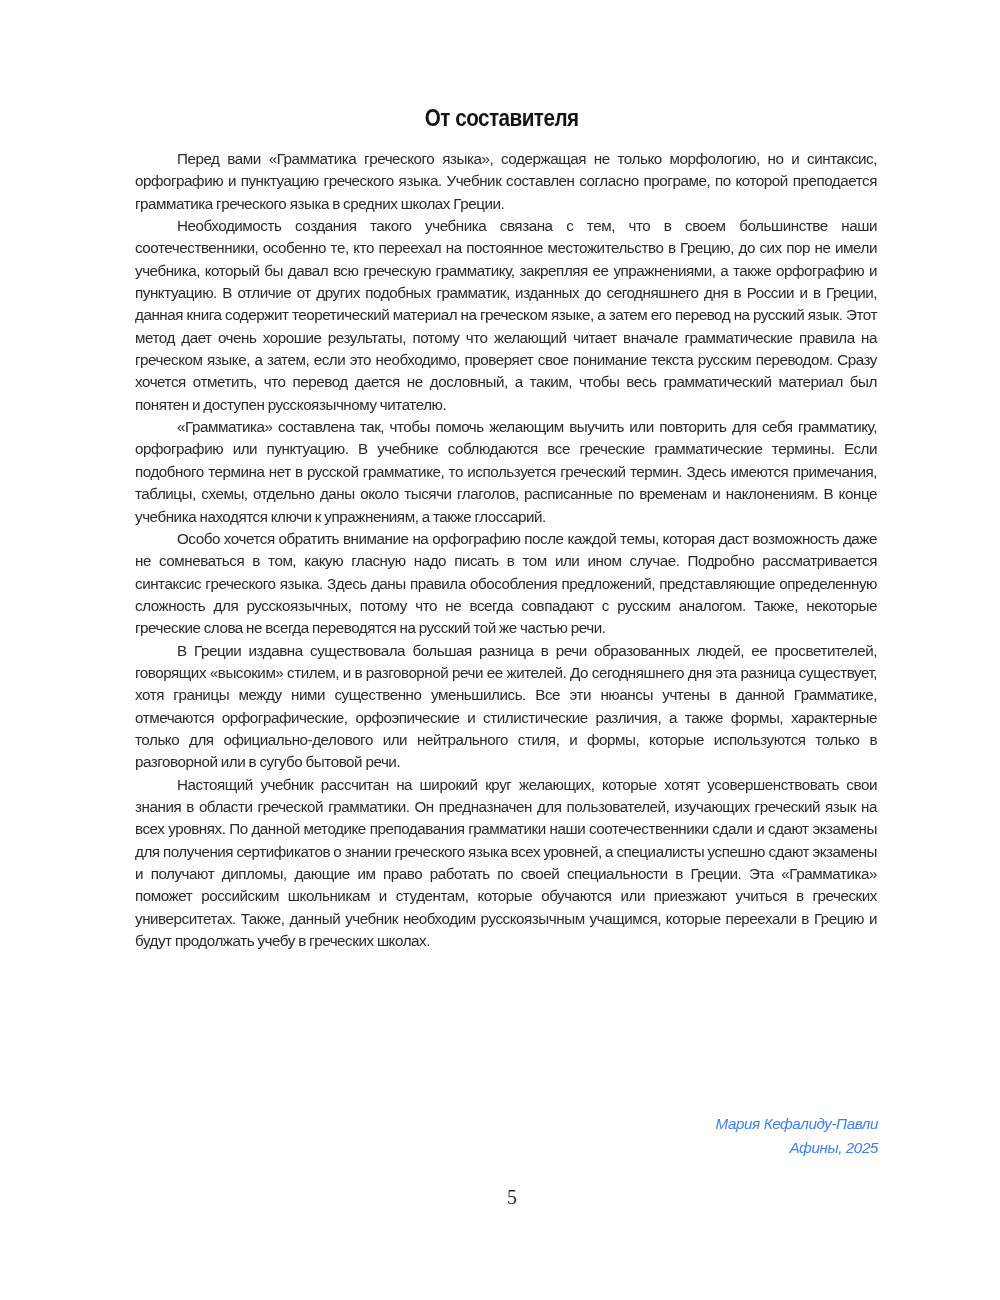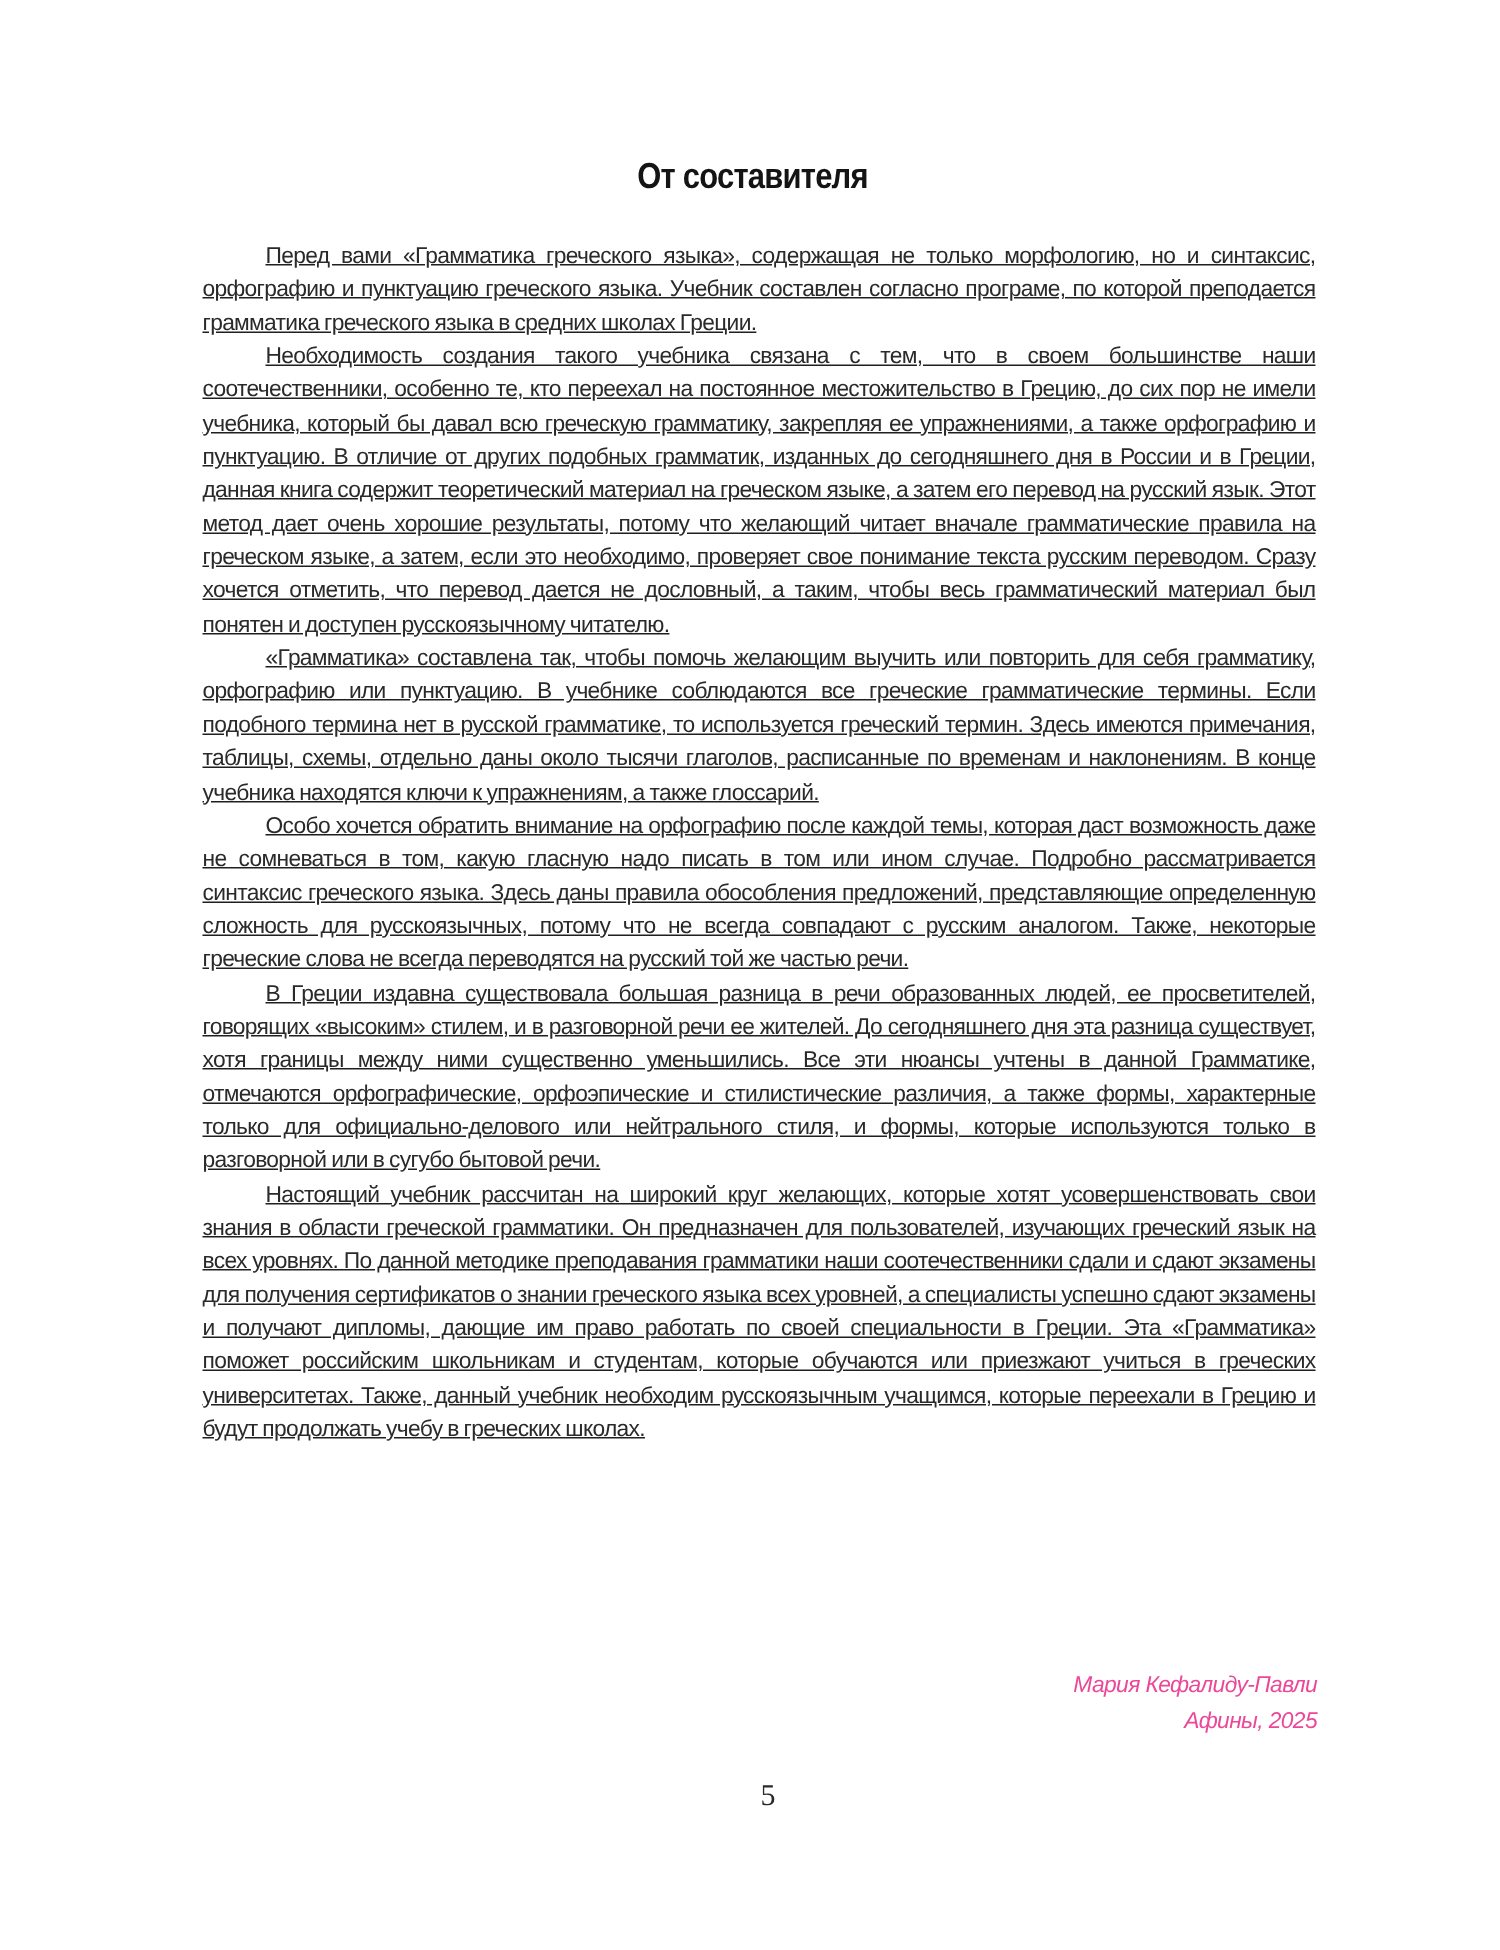--- a/index.html
+++ b/index.html
@@ -33,23 +33,22 @@
       font-size: 24px;
       letter-spacing: -0.6px;
       color: #141414;
       transform: scaleX(0.86);
       transform-origin: 512px 0;
       margin: 0;
     }
     .body-text {
       position: absolute;
       left: 135px;
-      top: 160px;
+      top: 148px;
       width: 742px;
-      text-decoration: underline;
     }
     .para {
       margin: 0;
       text-align: justify;
       text-indent: 42px;
       font-size: 15.2px;
       line-height: 22.35px;
       letter-spacing: -0.45px;
       word-spacing: -0.5px;
       color: #2a2a2a;
@@ -57,21 +56,21 @@
     }
     .signature {
       position: absolute;
       right: 122px;
       top: 1112px;
       text-align: right;
       font-style: italic;
       font-size: 15.2px;
       line-height: 24px;
       letter-spacing: -0.4px;
-      color: #ec4899;
+      color: #3b82f6;
     }
     .signature .line {
       display: block;
     }
     .page-number {
       position: absolute;
       left: 0;
       width: 1024px;
       top: 1186px;
       text-align: center;

